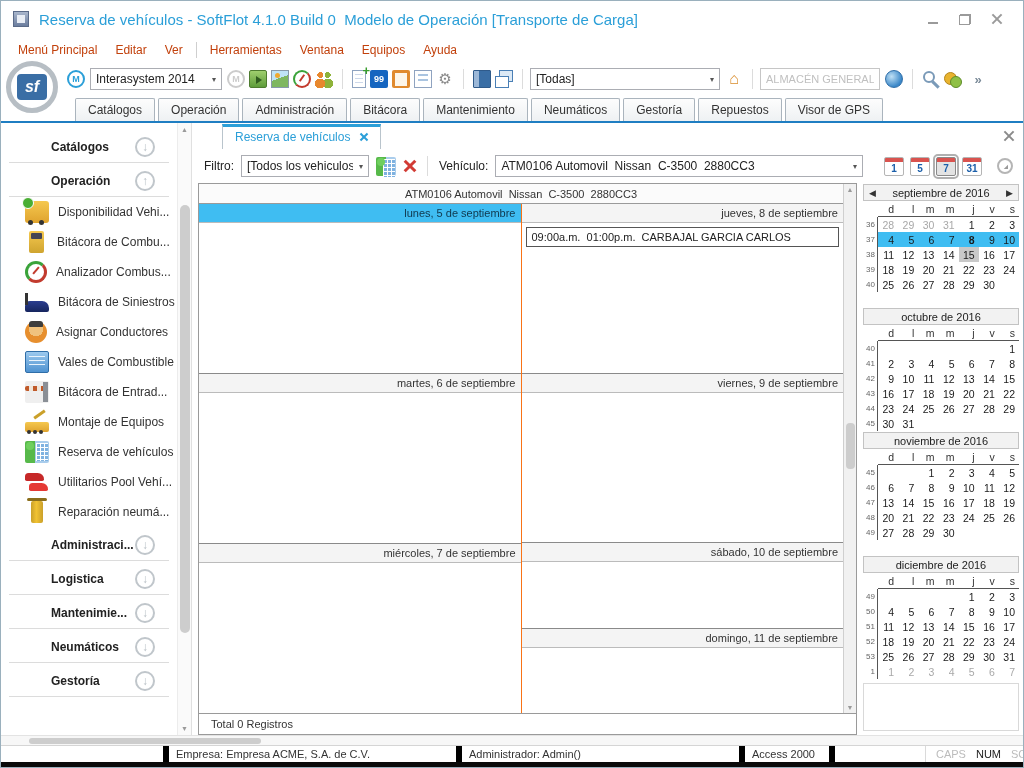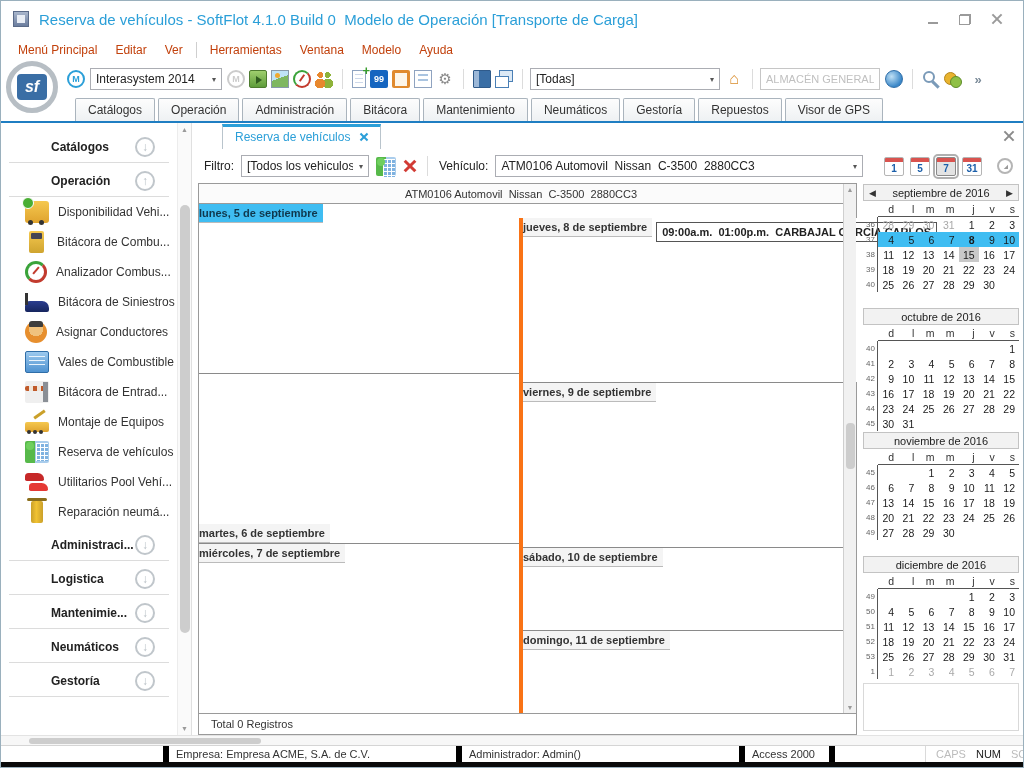--- a/index.html
+++ b/index.html
@@ -132,22 +132,22 @@
   .refresh-icon{width:16px;height:16px;border:2px solid #b5b5b5;border-radius:50%;position:relative;margin-left:8px;flex:none;}
   .refresh-icon::after{content:'';position:absolute;right:0;bottom:0;border:3px solid transparent;border-top-color:#9a9a9a;transform:rotate(-45deg);}
 
   .body-row{flex:1;display:flex;min-height:0;}
   .sch-panel{flex:1;display:flex;flex-direction:column;margin-left:6px;border:1px solid #9a9a9a;min-width:0;}
   .sch-main{flex:1;display:flex;min-height:0;}
   .sch-left{flex:1;display:flex;flex-direction:column;min-width:0;}
   .sch-hdr{height:20px;line-height:20px;text-align:center;font-size:11px;color:#333;background:#fbfbfb;border-bottom:1px solid #9a9a9a;white-space:pre;}
   .sch-grid{flex:1;display:flex;min-height:0;}
   .sch-col{flex:1;display:flex;flex-direction:column;min-width:0;}
-  .sch-col.right{border-left:4px solid #f97316;margin-top:14px;}
-  .sch-cell{display:flex;flex-direction:row;min-height:0;font-weight:bold;}
+  .sch-col.right{border-left:1px solid #f97316;}
+  .sch-cell{display:flex;flex-direction:column;min-height:0;}
   .sch-cell + .sch-cell{border-top:1px solid #8a8a8a;}
   .sch-cell-hdr{height:19px;line-height:18px;background:#f4f4f4;border-bottom:1px solid #bbb;font-size:11px;color:#333;text-align:right;padding-right:5px;flex:none;}
   .sch-cell-hdr.selected{background:#3fbdf2;color:#10384d;}
   .sch-cell-body{flex:1;background:#fff;padding:4px;}
   .appt{border:1px solid #555;font-size:11px;color:#222;padding:3px 5px;white-space:pre;background:#fff;}
   .sch-vscroll{width:13px;flex:none;background:#f1f1f1;border-left:1px solid #cfcfcf;display:flex;flex-direction:column;align-items:center;font-size:7px;color:#9a9a9a;padding:2px 0;}
   .sch-vscroll .track{flex:1;width:100%;position:relative;}
   .sch-vscroll .thumb{position:absolute;left:2px;width:9px;top:45%;height:46px;background:#cdcdcd;border-radius:4px;}
   .sch-footer{height:21px;flex:none;border-top:1px solid #9a9a9a;font-size:11px;color:#333;display:flex;align-items:center;padding-left:12px;background:#fff;}
 
@@ -207,21 +207,21 @@
   <div class="menubar">
     <div style="display:flex">
         <div class="menu-item">Menú Principal</div>
         <div class="menu-item">Editar</div>
         <div class="menu-item">Ver</div>
       </div>
     <div class="menu-sep"></div>
     <div style="display:flex">
         <div class="menu-item">Herramientas</div>
         <div class="menu-item">Ventana</div>
-        <div class="menu-item">Modelo</div>
+        <div class="menu-item">Equipos</div>
         <div class="menu-item">Ayuda</div>
       </div>
   </div>
 
   <div class="logo">
       <span class="logo-inner">sf</span>
     </div>
   <div class="toolbar">
     <span class="tb-circle m-blue">M</span>
     <div class="combo" style="width:132px">
@@ -405,21 +405,21 @@
         <div class="sch-panel">
           <div class="sch-main">
             <div class="sch-left">
               <div class="sch-hdr">ATM0106 Automovil  Nissan  C-3500  2880CC3</div>
               <div class="sch-grid">
                   <div class="sch-col">
                     <div class="sch-cell" style="flex: 2 1 0px;">
                       <div class="sch-cell-hdr selected">lunes, 5 de septiembre</div>
                       <div class="sch-cell-body"></div>
                     </div>
-                    <div class="sch-cell" style="flex: 2 1 0px; align-items: flex-end;">
+                    <div class="sch-cell" style="flex: 2 1 0px;">
                       <div class="sch-cell-hdr">martes, 6 de septiembre</div>
                       <div class="sch-cell-body"></div>
                     </div>
                     <div class="sch-cell" style="flex: 2 1 0px;">
                       <div class="sch-cell-hdr">miércoles, 7 de septiembre</div>
                       <div class="sch-cell-body"></div>
                     </div>
                   </div>
                   <div class="sch-col right">
                     <div class="sch-cell" style="flex: 2 1 0px;">

